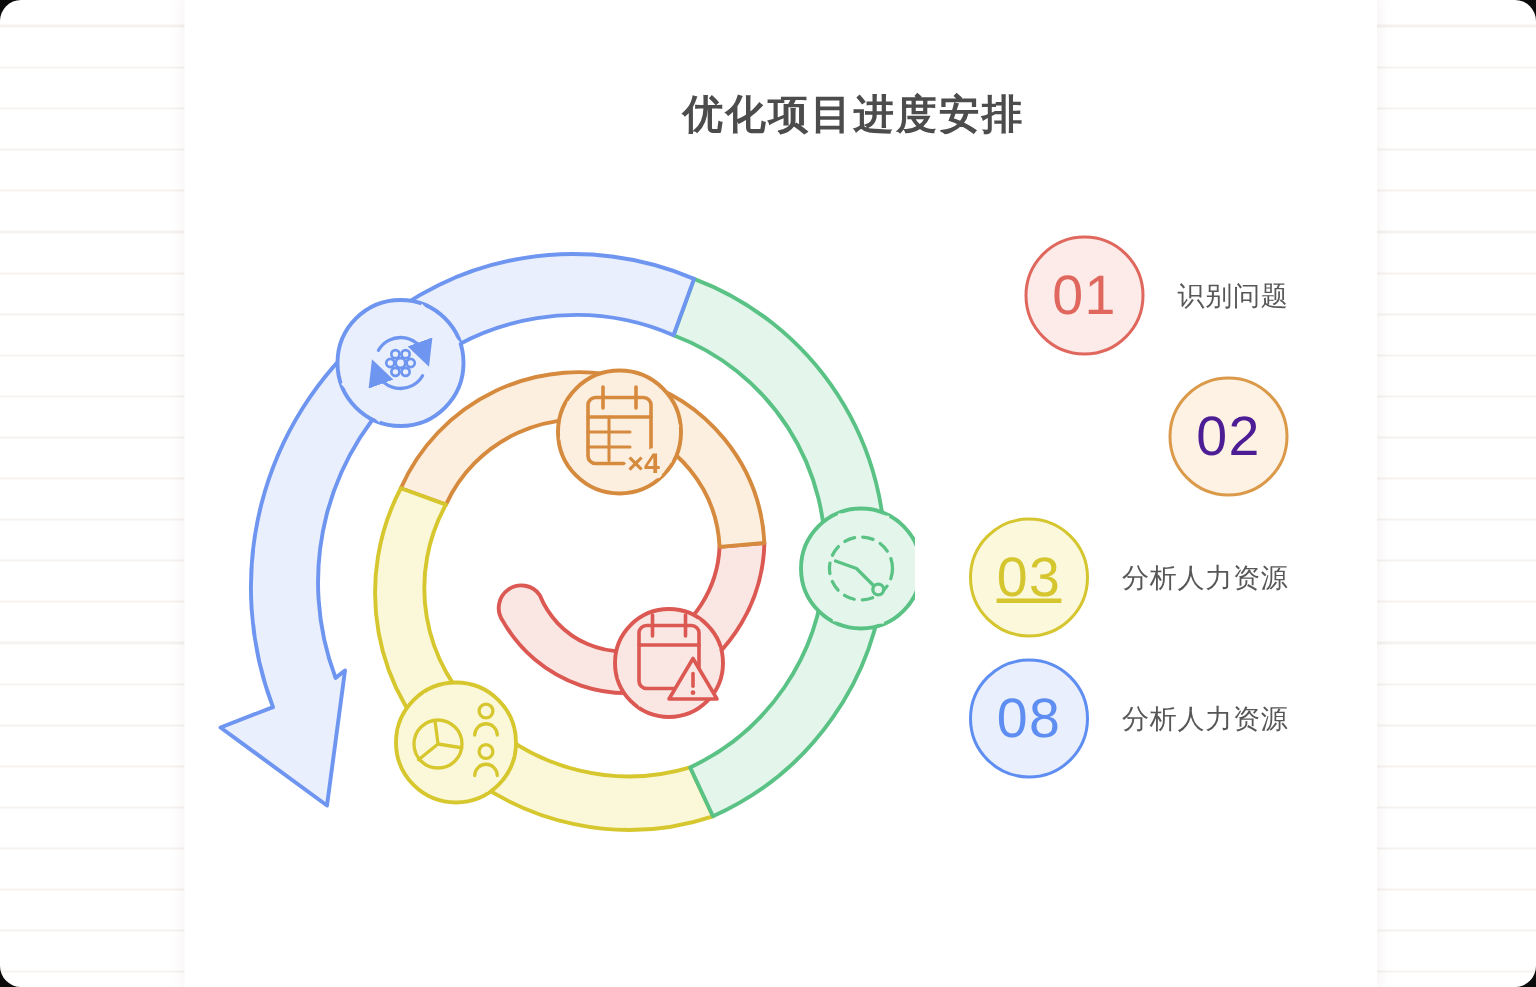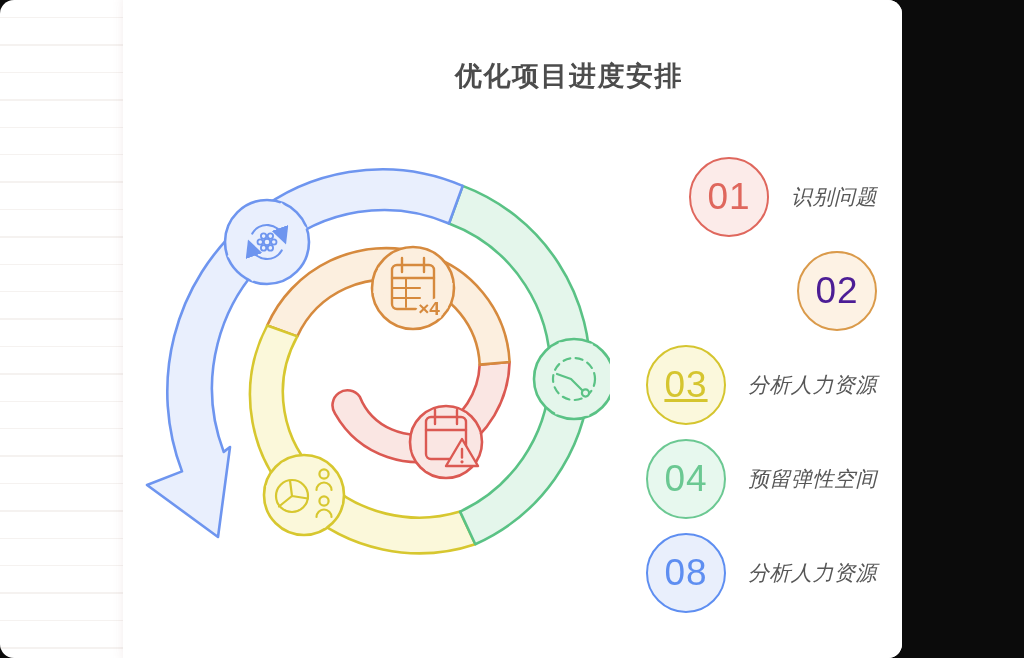--- a/index.html
+++ b/index.html
@@ -1,18 +1,18 @@
 <!DOCTYPE html>
 <html><head>
 <meta charset="utf-8">
 <style>
   html,body{margin:0;padding:0;overflow:hidden;background:#0b0b0b;}
   *{box-sizing:border-box;}
   .canvas{
-    position:relative;width:902px;height:658px;border-radius:14px;overflow:hidden;
+    position:relative;width:1024px;height:658px;border-radius:14px;overflow:hidden;
     background:
       repeating-linear-gradient(to bottom,#f5f2f0 0px,#f5f2f0 1.4px,#ffffff 1.4px,#ffffff 27.4px);
     background-position:0 17px;
     font-family:"Liberation Sans","DejaVu Sans",sans-serif;
   }
   .card{
     position:absolute;left:123px;top:-4px;width:795px;height:666px;background:#ffffff;
     box-shadow:0 0 10px rgba(190,150,150,0.18);
   }
   .title{
@@ -20,21 +20,21 @@
     color:#4c4c4c;letter-spacing:1.5px;white-space:nowrap;
   }
   .spiral-svg{position:absolute;left:140px;top:162px;}
   .steps{position:absolute;left:646px;top:157px;display:flex;flex-direction:column;gap:14px;align-items:flex-end;}
   .step{display:flex;align-items:center;gap:22px;height:80px;}
   .badge{
     width:80px;height:80px;border-radius:50%;border:2.5px solid #999;
     display:flex;align-items:center;justify-content:center;
     font-size:37px;font-weight:400;letter-spacing:1px;background:#eee;
   }
-  .step-label{font-size:21px;color:#575757;letter-spacing:0.5px;white-space:nowrap;font-style:italic;}
+  .step-label{font-size:18px;color:#575757;letter-spacing:0.5px;white-space:nowrap;}
   .band{stroke-width:2.6;stroke-linejoin:round;fill:none;}
   .bulge{stroke-width:2.6;}
   .patch{stroke-linecap:butt;}
   .ic{fill:none;stroke-linecap:round;stroke-linejoin:round;}
 </style>
 </head>
 <body>
 
 <div class="canvas">
   <div class="card"></div>
@@ -124,21 +124,17 @@
       <div class="step-label">识别问题</div>
     </div>
     <div class="step">
       <div class="badge" style="border-color: rgb(218, 154, 74); background: rgb(253, 242, 228); color: #4c1d95;">02</div>
     </div>
     <div class="step">
       <div class="badge" style="border-color: rgb(213, 197, 47); background: rgb(251, 248, 220); color: rgb(213, 197, 47); text-decoration: underline;">03</div>
       <div class="step-label">分析人力资源</div>
     </div>
     <div class="step">
-      <div class="badge" style="border-color: rgb(107, 200, 146); background: rgb(231, 248, 238); color: rgb(107, 200, 146);">04</div>
-      <div class="step-label">预留弹性空间</div>
-    </div>
-    <div class="step">
       <div class="badge" style="border-color: rgb(94, 142, 241); background: rgb(233, 239, 252); color: rgb(94, 142, 241);">08</div>
       <div class="step-label">分析人力资源</div>
     </div>
   </div>
 </div>
 
 </body></html>

